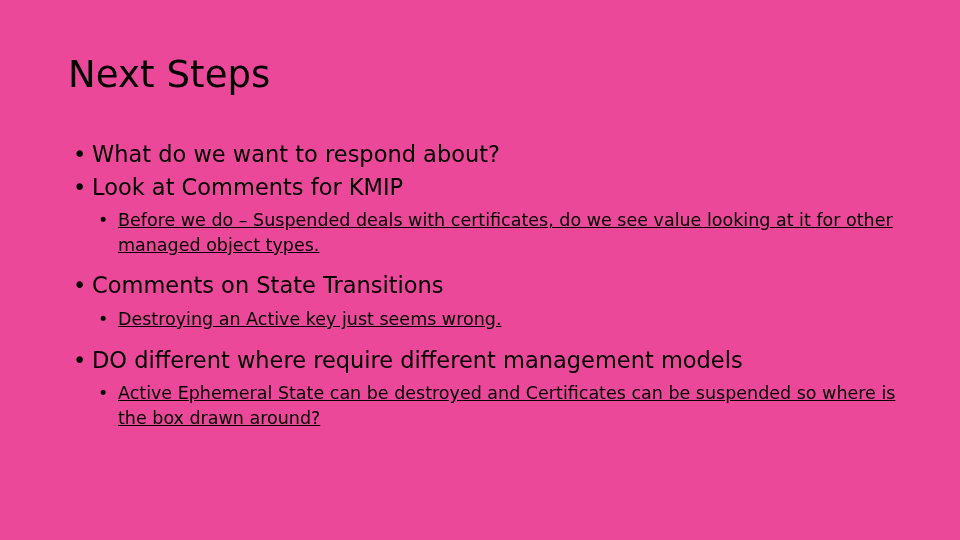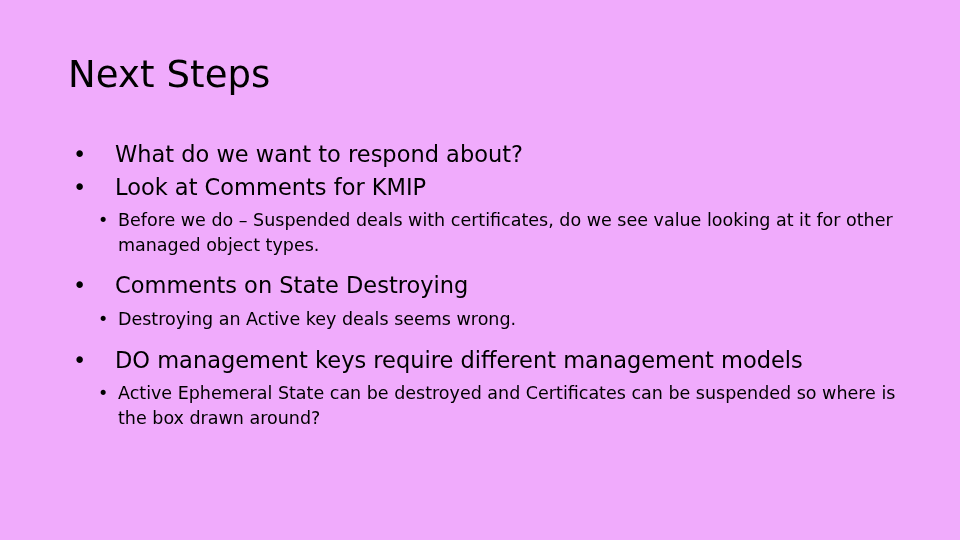--- a/index.html
+++ b/index.html
@@ -13,21 +13,21 @@
     background: #ffffff;
     font-family: "DejaVu Sans", sans-serif;
     color: #000000;
     overflow: hidden;
   }
 
   .slide {
     position: relative;
     width: 960px;
     height: 540px;
-    background: #f0abfc;
+    background: #ec4899;
     box-sizing: border-box;
   }
 
   
   .slide-title {
     position: absolute;
     left: 68px;
     top: 53px;
     width: 830px;
     font-size: 37px;
@@ -56,21 +56,20 @@
     position: relative;
     padding-left: 30px;
     font-size: 22.5px;
     font-weight: 400;
     line-height: 1.32;
     color: #000000;
     margin: 0 0 3px 0;
   }
   li.lvl1-item > .btext {
     display: block;
-    margin-left: 23px;
   }
   li.lvl1-item > .bullet {
     position: absolute;
     left: 11px;
     top: 0;
     font-size: 22.5px;
     line-height: 1.32;
   }
 
   ul.lvl2 {
@@ -83,20 +82,21 @@
     position: relative;
     padding-left: 36px;
     margin-left: 20px;
     font-size: 17.5px;
     font-weight: 400;
     line-height: 1.40;
     color: #000000;
   }
   li.lvl2-item > .btext {
     display: block;
+    text-decoration: underline;
   }
   li.lvl2-item > .bullet {
     position: absolute;
     left: 16px;
     top: 0;
     font-size: 17.5px;
     line-height: 1.40;
   }
 
   
@@ -140,36 +140,36 @@
           <span class="bullet">•</span>
           <span class="btext">Before we do – Suspended deals with certificates, do we see value looking at it for other managed object types.</span>
         </li>
       </ul>
     </div>
 
     <div class="group">
       <ul class="lvl1">
         <li class="lvl1-item">
           <span class="bullet">•</span>
-          <span class="btext">Comments on State Destroying</span>
+          <span class="btext">Comments on State Transitions</span>
         </li>
       </ul>
       <ul class="lvl2">
         <li class="lvl2-item">
           <span class="bullet">•</span>
-          <span class="btext">Destroying an Active key deals seems wrong.</span>
+          <span class="btext">Destroying an Active key just seems wrong.</span>
         </li>
       </ul>
     </div>
 
     <div class="group">
       <ul class="lvl1">
         <li class="lvl1-item">
           <span class="bullet">•</span>
-          <span class="btext">DO management keys require different management models</span>
+          <span class="btext">DO different where require different management models</span>
         </li>
       </ul>
       <ul class="lvl2">
         <li class="lvl2-item">
           <span class="bullet">•</span>
           <span class="btext">Active Ephemeral State can be destroyed and Certificates can be suspended so where is the box drawn around?</span>
         </li>
       </ul>
     </div>
 

